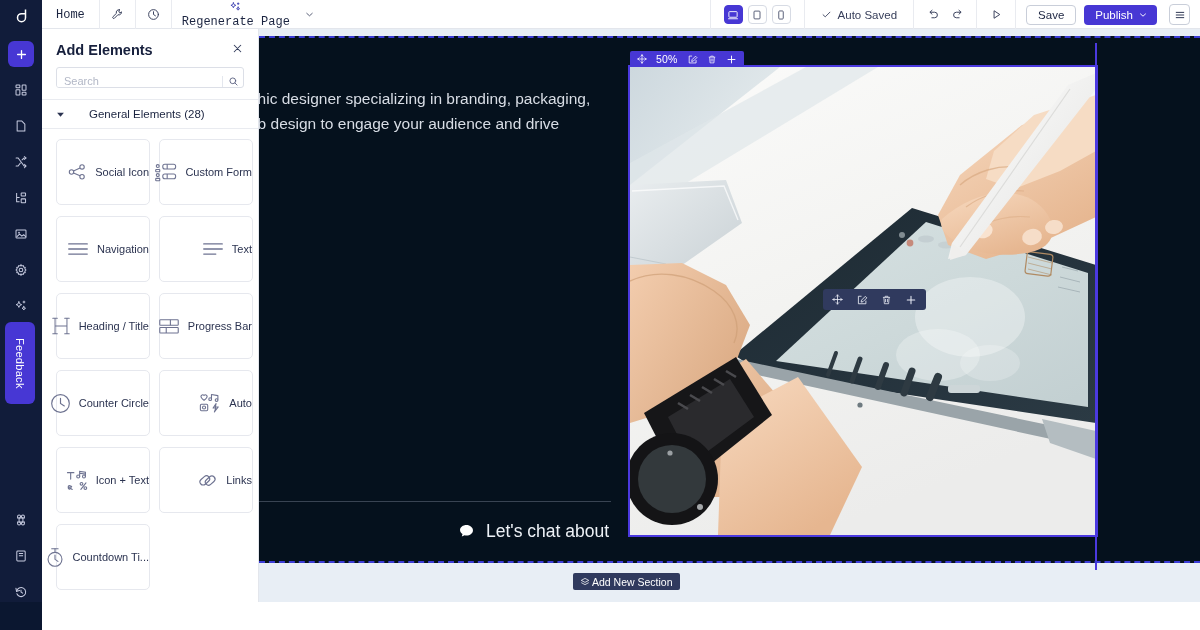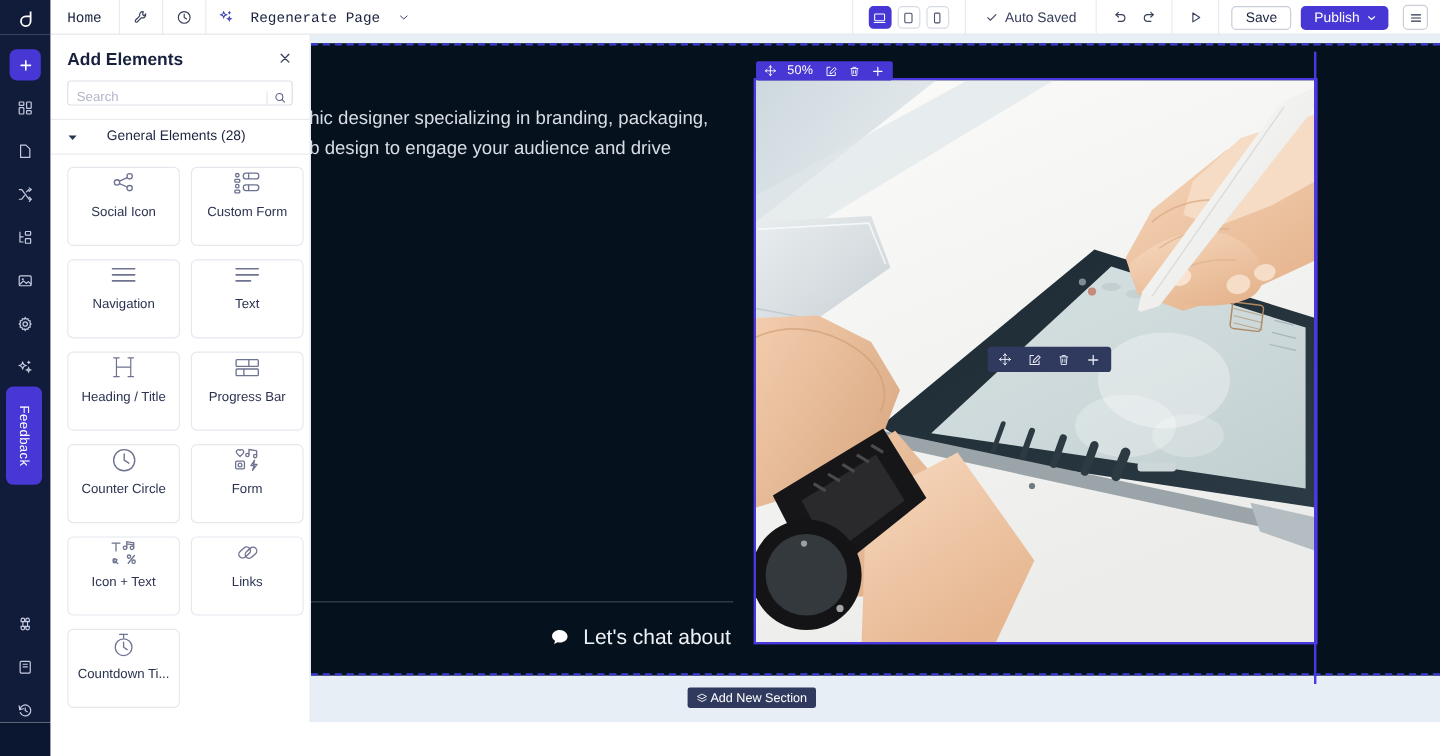--- a/index.html
+++ b/index.html
@@ -22,21 +22,21 @@
     color: #fff; flex: 0 0 42px;
   }
   .tb-cell {
     display: flex; align-items: center; justify-content: center;
     height: 29px; padding: 0 11px; color: #2d3553; font-size: 11.5px;
     border-right: 1px solid #e9ebf0;
     font-family: Liberation Mono, monospace;
   }
   .tb-cell.noborder { border-right: none; }
   #home-cell { font-size: 12px; color: #1b2440; padding: 0 14px; }
-  #regen-cell { padding: 0 10px; gap: 14px; border-right: none; }
+  #regen-cell { padding: 0 10px; gap: 1px; border-right: none; flex-direction: column; }
   #regen-label { font-size: 12px; color: #1b2440; }
   #device-group {
     display: flex; align-items: center; gap: 5px; padding: 0 13px;
     border-left: 1px solid #e9ebf0; border-right: 1px solid #e9ebf0; height: 29px;
   }
   .device-btn {
     width: 19px; height: 19px; border-radius: 4px; border: 1px solid #d7dbe4;
     display: flex; align-items: center; justify-content: center; background: #fff;
   }
   .device-btn.active { background: #4737d4; border-color: #4737d4; }
@@ -127,22 +127,22 @@
   #group-caret { color: #2b3350; font-size: 8px; }
   #group-label { font-size: 11.5px; color: #1b2440; }
   #grid {
     flex: 1 1 auto; overflow: hidden;
     padding: 10px 14px; display: grid;
     grid-template-columns: 94px 94px; gap: 11px 9px;
     align-content: start;
   }
   .el-card {
     width: 94px; height: 66px; border: 1px solid #e6e8ee; border-radius: 5px;
-    background: #fff; display: flex; flex-direction: column;
-    align-items: center; justify-content: flex-start; gap: 7px;
+    background: #fff; display: flex; flex-direction: row;
+    align-items: center; justify-content: flex-end; gap: 7px;
   }
   .el-ico { color: #6e7391; display: flex; align-items: center; justify-content: center; height: 24px; }
   .el-label { font-size: 11px; color: #2b3350; white-space: nowrap; }
 
   
   #canvas {
     position: absolute; left: 259px; top: 29px; width: 941px; height: 573px;
     background: #e8eef5; overflow: hidden; z-index: 10;
   }
   #section {
@@ -543,21 +543,21 @@
         <svg width="24" height="22" viewBox="0 0 26 24" fill="none" stroke="#6e7391" stroke-width="1.2" stroke-linejoin="round">
           <path d="M6.5 9.2c-2.2-1.9-3.4-3-3.4-4.3A2 2 0 0 1 6.5 3.6 2 2 0 0 1 9.9 4.9c0 1.3-1.2 2.4-3.4 4.3z"></path>
           <path d="M14.6 7.6V2.8l7 1.2v4.3"></path>
             <circle cx="13.2" cy="7.8" r="1.5"></circle>
             <circle cx="20.2" cy="8.8" r="1.5"></circle>
           <rect x="2.5" y="13.4" width="8" height="7" rx="1.2"></rect>
             <circle cx="6.5" cy="16.9" r="1.7"></circle>
           <path d="M19.6 12.6l-3.2 4.8h3l-1.6 4.4 4.2-5.4h-3.2z"></path>
         </svg>
       </span>
-      <span class="el-label">Form</span>
+      <span class="el-label">Auto</span>
     </div>
 
     <div class="el-card">
       <span class="el-ico">
         <svg width="24" height="22" viewBox="0 0 26 24" fill="none" stroke="#6e7391" stroke-width="1.2" stroke-linecap="round">
           <path d="M2.6 4h7M6.1 4v7"></path>
           <circle cx="14.3" cy="8.2" r="1.6"></circle>
             <circle cx="20.6" cy="8.2" r="1.6"></circle>
           <path d="M15.9 8.2V2.6l6.3 1v4.6M15.9 4.6l6.3 1"></path>
           <path d="M7.2 19.2c-1.4-1.3-3.8-1-3.8 1 0 1.6 1.4 2.2 2.5 1.2 1-1 .6-3.4-1-3.4-1.2 0-1.9 1-1.1 1.8l4 2.6"></path>

